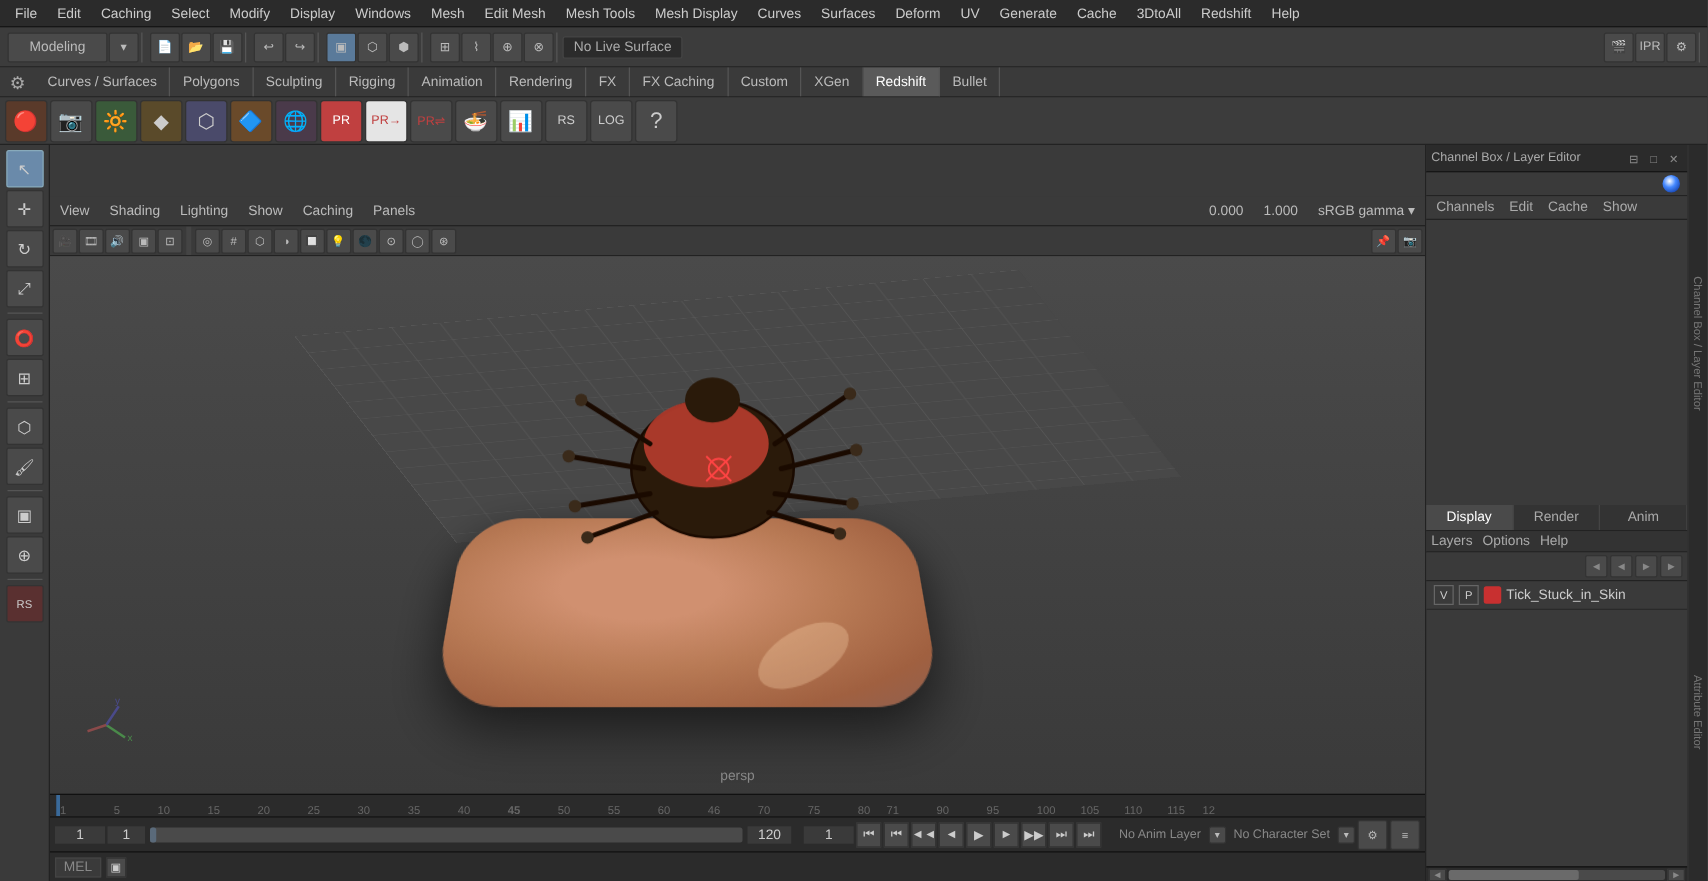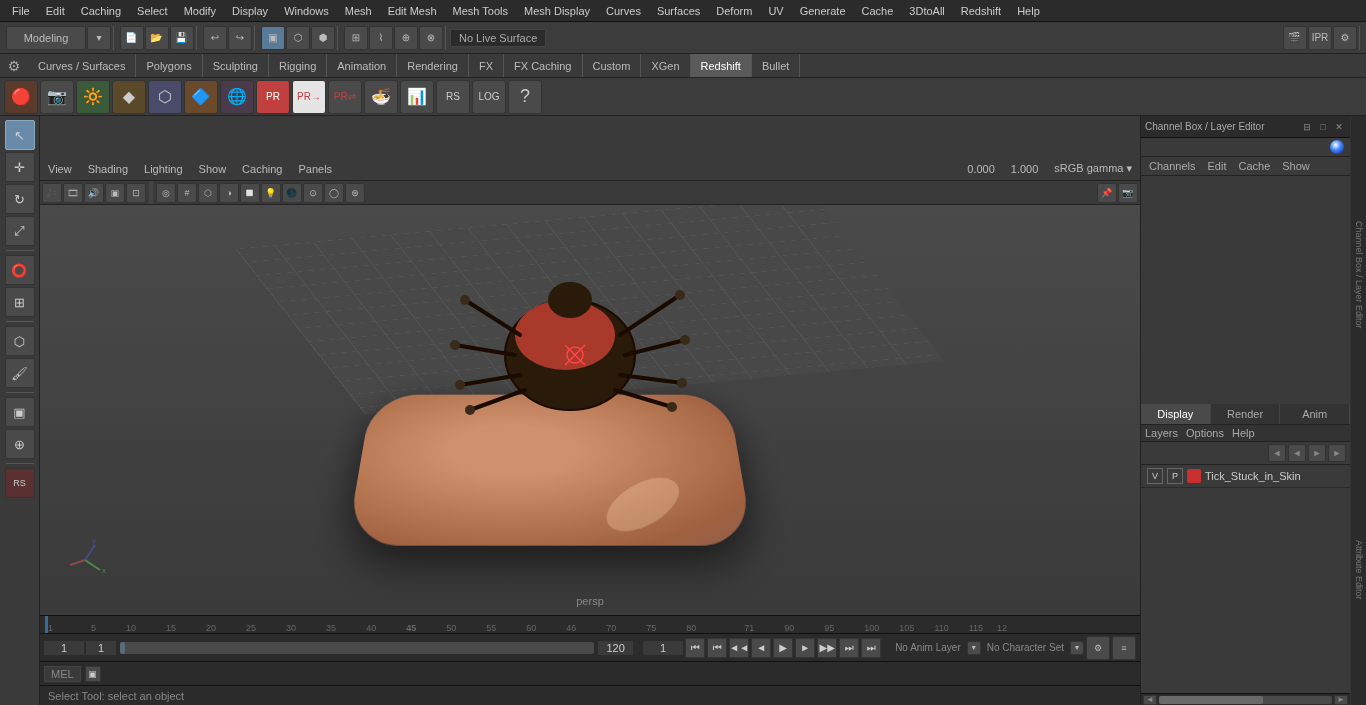--- a/index.html
+++ b/index.html
@@ -444,21 +444,21 @@
             <span class="timeline-tick" style="position:relative; margin-right:30px;">30</span>
             <span class="timeline-tick" style="position:relative; margin-right:30px;">35</span>
             <span class="timeline-tick" style="position:relative; margin-right:30px;">40</span>
             <span class="timeline-tick" style="position:relative; margin-right:30px;font-weight:bold;">45</span>
             <span class="timeline-tick" style="position:relative; margin-right:30px;">50</span>
             <span class="timeline-tick" style="position:relative; margin-right:30px;">55</span>
             <span class="timeline-tick" style="position:relative; margin-right:30px;">60</span>
             <span class="timeline-tick" style="position:relative; margin-right:30px;">46</span>
             <span class="timeline-tick" style="position:relative; margin-right:30px;">70</span>
             <span class="timeline-tick" style="position:relative; margin-right:30px;">75</span>
-            <span class="timeline-tick" style="position:relative; margin-right:48px;">80</span>
+            <span class="timeline-tick" style="position:relative; margin-right:13px;">80</span>
             <span class="timeline-tick" style="position:relative; margin-right:30px;">71</span>
             <span class="timeline-tick" style="position:relative; margin-right:30px;">90</span>
             <span class="timeline-tick" style="position:relative; margin-right:30px;">95</span>
             <span class="timeline-tick" style="position:relative; margin-right:20px;">100</span>
             <span class="timeline-tick" style="position:relative; margin-right:20px;">105</span>
             <span class="timeline-tick" style="position:relative; margin-right:20px;">110</span>
             <span class="timeline-tick" style="position:relative; margin-right:14px;">115</span>
             <span class="timeline-tick" style="position:relative;">12</span>
           </div>
         </div>
@@ -489,23 +489,20 @@
           <div class="tb-btn" style="font-size:9px;">⚙</div>
           <div class="tb-btn" style="font-size:9px;">≡</div>
         </div>
       </div>
 
       <div id="mel-bar">
         <div class="mel-label">MEL</div>
         <div class="pb-btn" style="width:16px; height:16px; font-size:9px;">▣</div>
       </div>
 
-      <div id="status-bar">
-        <div class="status-text">Select Tool: select an object</div>
-      </div>
     </div>
 
     <div id="right-panel" style="width:210px;">
       <div id="right-panel-header">
         <span class="rph-title">Channel Box / Layer Editor</span>
         <div class="rph-btns">
           <div class="rph-btn">⊟</div>
           <div class="rph-btn">□</div>
           <div class="rph-btn">✕</div>
         </div>

